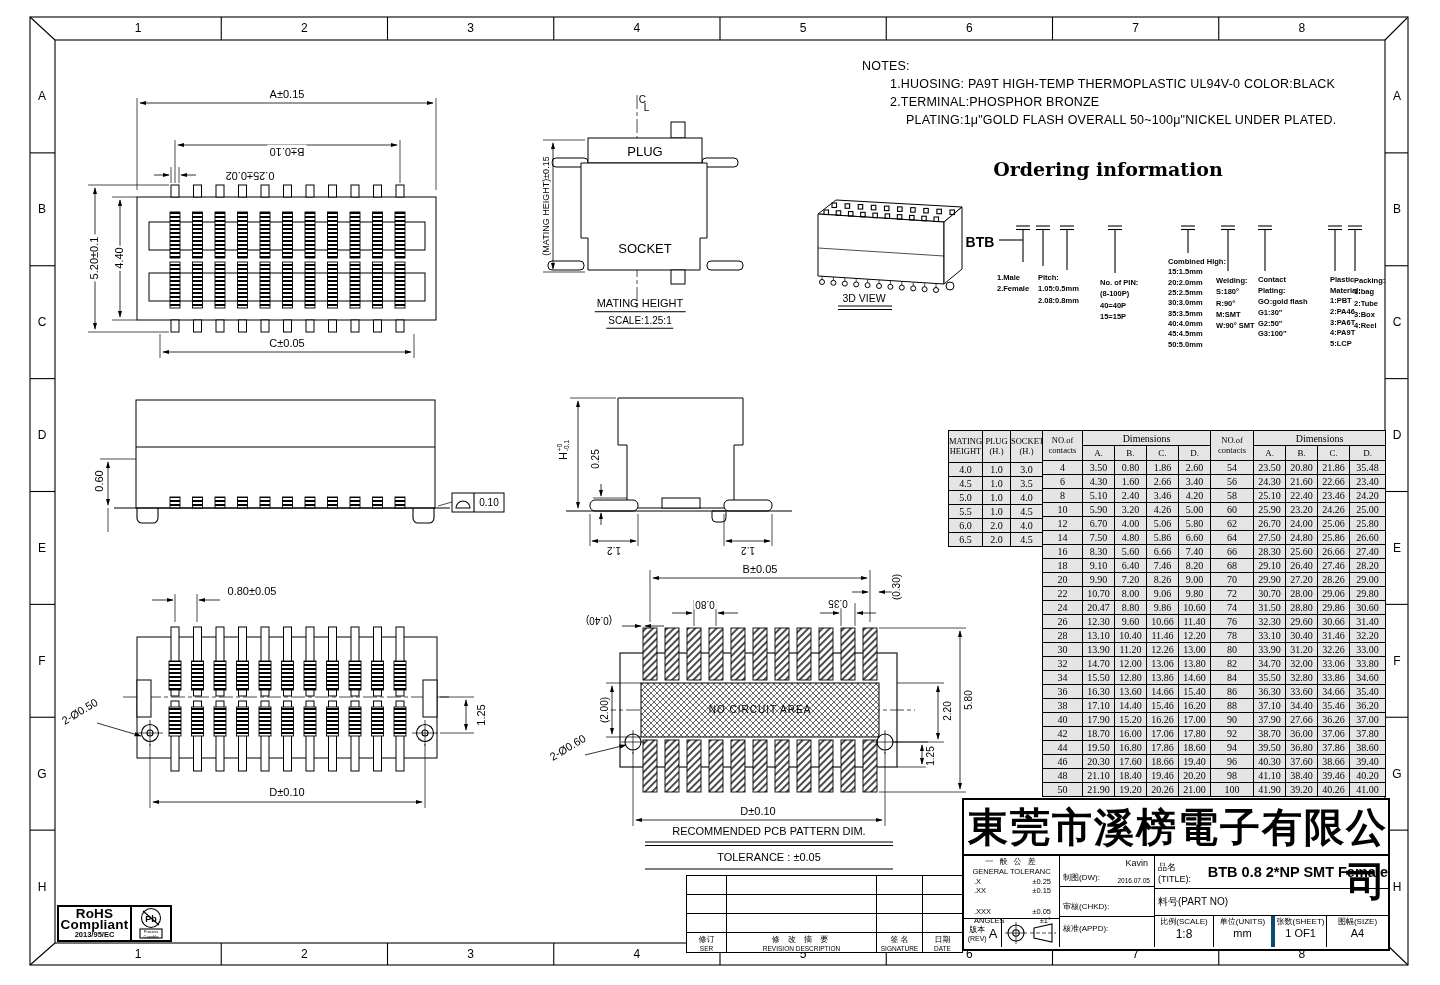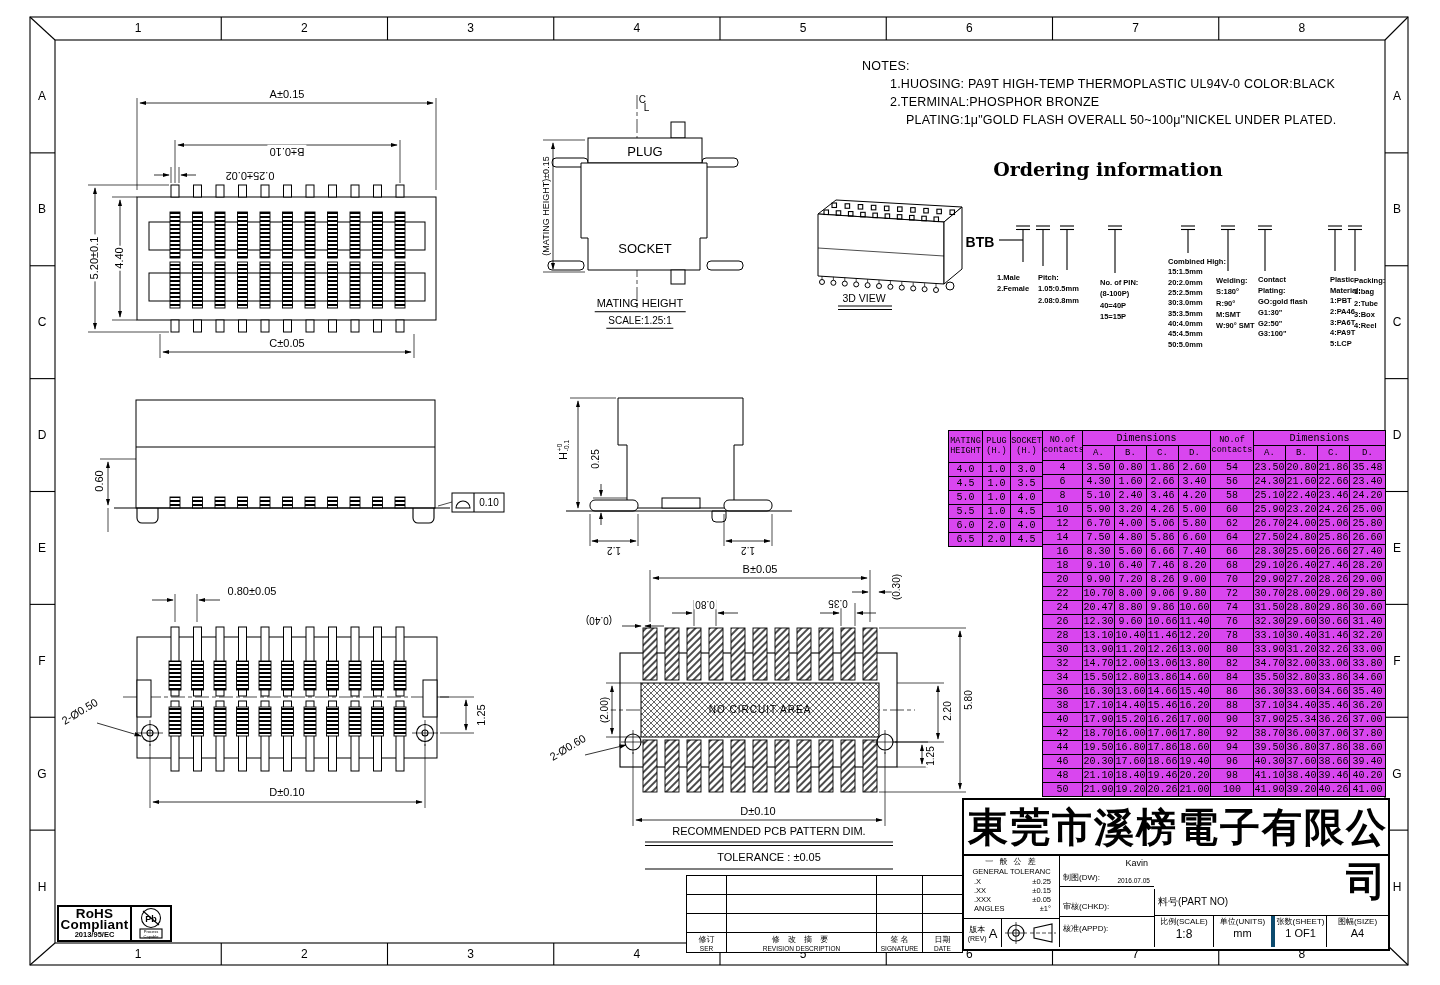--- a/index.html
+++ b/index.html
@@ -18,21 +18,21 @@
 .r180{transform:translate(-50%,-50%) rotate(180deg)}
 .r270{transform:translate(-50%,-50%) rotate(-90deg)}
 .rm31{transform:translate(-50%,-50%) rotate(-31deg)}
 .nobg{background:transparent}
 .ul{border-bottom:1px solid #000;padding-bottom:1px}
 .zl{position:absolute;transform:translate(-50%,-50%);font-size:12px;z-index:2}
 .ocol{position:absolute;font:bold 7.5px "Liberation Sans",sans-serif;line-height:1.4;white-space:pre-line;z-index:3}
 .notes{position:absolute;font-size:12.5px;line-height:1.45;letter-spacing:.2px;z-index:3}
 .ord-title{position:absolute;transform:translateX(-50%);font:bold 19px "DejaVu Serif",serif;z-index:3}
 .stack{display:inline-flex;flex-direction:column;font-size:6.5px;line-height:1.05;vertical-align:middle;margin-left:1px}
-table.dt{position:absolute;border-collapse:collapse;table-layout:fixed;background:#d946ef;z-index:3;font-family:Liberation Mono, monospace}
+table.dt{position:absolute;border-collapse:collapse;table-layout:fixed;background:#e5e5e5;z-index:3;font-family:Liberation Serif, serif}
 table.dt td,table.dt th{border:1px solid #000;text-align:center;vertical-align:middle;padding:0;font-weight:normal;overflow:hidden}
 table.dt{border:1.5px solid #000}
 .hdr{font-size:8.5px;white-space:pre-line;line-height:1.1}
 .dcell{font-size:10px;height:13px;line-height:11px}
 .tb{position:absolute;left:962px;top:798px;width:424px;height:149px;border:2px solid #000;background:#fff;z-index:3}
 .tb .cell{position:absolute;box-sizing:border-box}
 .tb-company{position:absolute;left:0;top:0;width:100%;height:56px;border-bottom:2px solid #000;box-sizing:border-box;text-align:right;font-weight:bold;font-size:40px;line-height:54px;letter-spacing:2px;font-family:"DejaVu Sans",sans-serif}
 .sm7{font-size:7px}.sm8{font-size:8px}.sm9{font-size:9px}
 .rt{position:absolute;left:686px;top:875px;border-collapse:collapse;table-layout:fixed;background:#fff;z-index:3}
 .rt td{border:1px solid #000;text-align:center;padding:0;vertical-align:middle}
@@ -913,21 +913,21 @@
           <td class="dcell">36.20</td>
         </tr>
         <tr>
           <td class="dcell">40</td>
           <td class="dcell">17.90</td>
           <td class="dcell">15.20</td>
           <td class="dcell">16.26</td>
           <td class="dcell">17.00</td>
           <td class="dcell">90</td>
           <td class="dcell">37.90</td>
-          <td class="dcell">25.34</td>
+          <td class="dcell">27.66</td>
           <td class="dcell">36.26</td>
           <td class="dcell">37.00</td>
         </tr>
         <tr>
           <td class="dcell">42</td>
           <td class="dcell">18.70</td>
           <td class="dcell">16.00</td>
           <td class="dcell">17.06</td>
           <td class="dcell">17.80</td>
           <td class="dcell">92</td>
@@ -994,21 +994,21 @@
   <div class="sm8" style="font-size:7.5px">GENERAL TOLERANC</div>
   <div id="gt-rows" style="padding:1px 8px 0 10px">
           <div style="display: flex; justify-content: space-between; font-size: 7.5px; line-height: 9px;">
             <span>.X</span>
             <span>±0.25</span>
           </div>
           <div style="display: flex; justify-content: space-between; font-size: 7.5px; line-height: 9px;">
             <span>.XX</span>
             <span>±0.15</span>
           </div>
-          <div style="display: flex; justify-content: space-between; font-size: 7.5px; line-height: 9px;">
+          <div style="display: flex; justify-content: space-between; font-size: 7.5px; line-height: 9px; margin-top: 12px;">
             <span>.XXX</span>
             <span>±0.05</span>
           </div>
           <div style="display: flex; justify-content: space-between; font-size: 7.5px; line-height: 9px;">
             <span>ANGLES</span>
             <span>±1°</span>
           </div>
         </div>
 </div>
 <div class="cell" style="left:0;top:118px;width:38px;height:29px;border-top:1.5px solid #000;border-right:1px solid #000;display:flex;align-items:center;justify-content:center;gap:2px">
@@ -1031,20 +1031,24 @@
 <div class="cell" style="left:96px;top:56px;width:94px;height:31px;border-bottom:1px solid #000">
   <span class="sm8" style="position:absolute;left:3px;bottom:3px">制图(DW):</span>
   <span class="sm9" style="position:absolute;right:6px;top:2px">Kavin</span>
   <span style="position:absolute;right:4px;bottom:2px;font-size:6.5px">2016.07.05</span>
 </div>
 <div class="cell" style="left:96px;top:87px;width:94px;height:30px;border-bottom:1px solid #000">
   <span class="sm8" style="position:absolute;left:3px;bottom:4px">审核(CHKD):</span>
 </div>
 <div class="cell" style="left:96px;top:108px;width:94px;height:30px">
   <span class="sm8" style="position:absolute;left:3px;bottom:4px">核准(APPD):</span>
+</div>
+<div class="cell" style="left:190px;top:56px;width:234px;height:33px;border-left:1.5px solid #000;border-bottom:1px solid #000;display:flex;align-items:center">
+  <span class="sm9" style="margin-left:3px">品名(TITLE):</span>
+  <span style="font-size:14.5px;font-weight:bold;margin-left:4px;white-space:nowrap">BTB 0.8 2*NP SMT Female</span>
 </div>
 <div class="cell" style="left:190px;top:89px;width:234px;height:27px;border-left:1.5px solid #000;border-bottom:1px solid #000;display:flex;align-items:center">
   <span style="font-size:10px;margin-left:3px">料号(PART NO)</span>
 </div>
 <div class="cell" style="left:190px;top:116px;width:59px;height:31px;border-left:1.5px solid #000;text-align:center">
   <div class="sm8">比例(SCALE)</div>
   <div style="font-size:12px">1:8</div>
 </div>
 <div class="cell" style="left:249px;top:116px;width:58px;height:31px;border-left:1px solid #000;text-align:center">
   <div class="sm8">单位(UNITS)</div>

